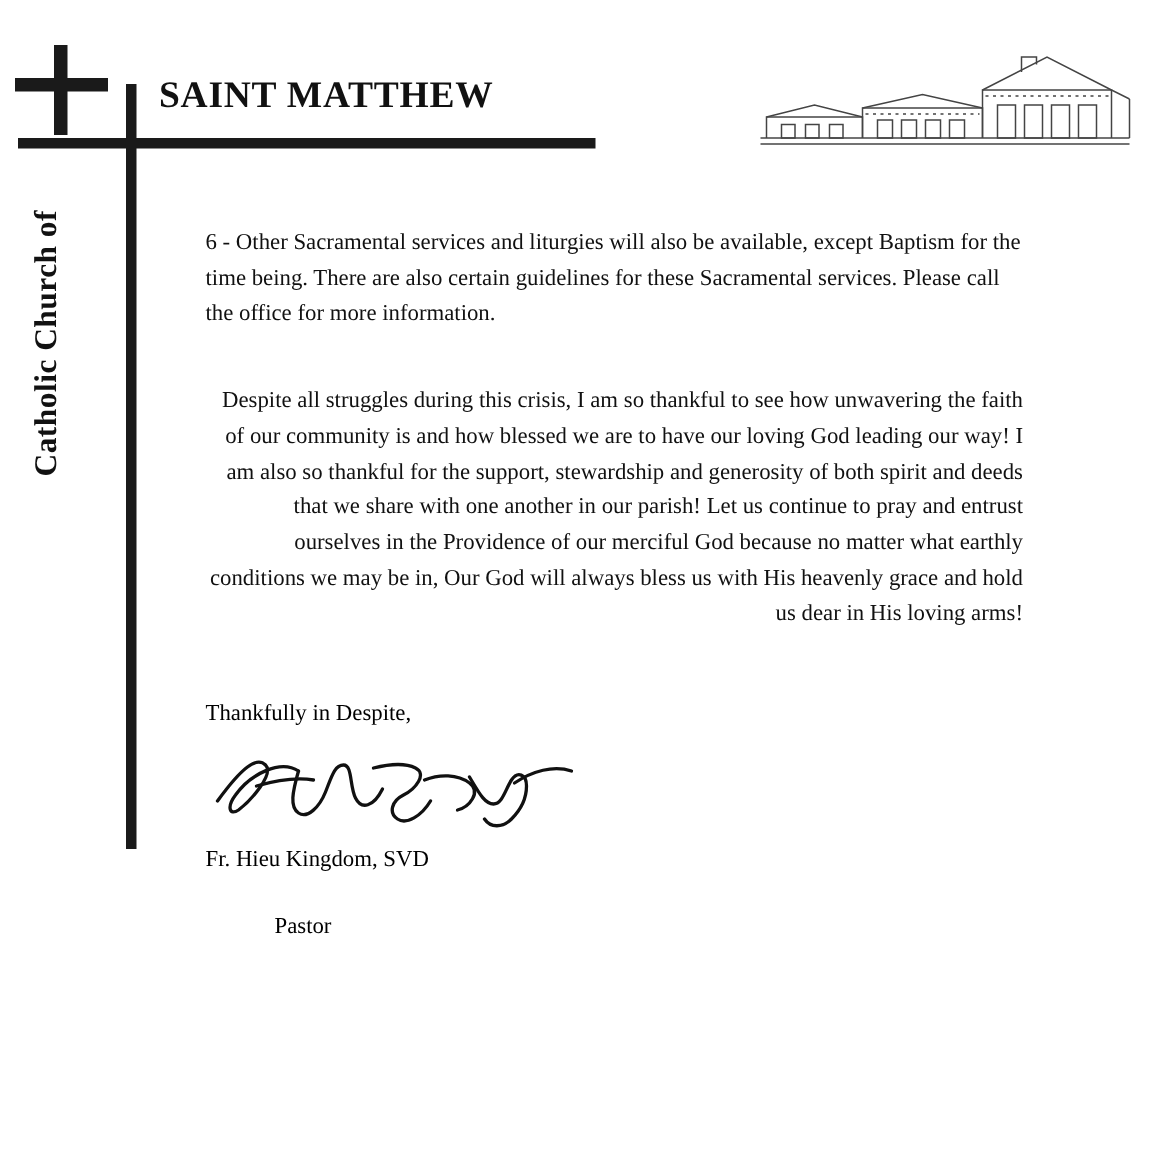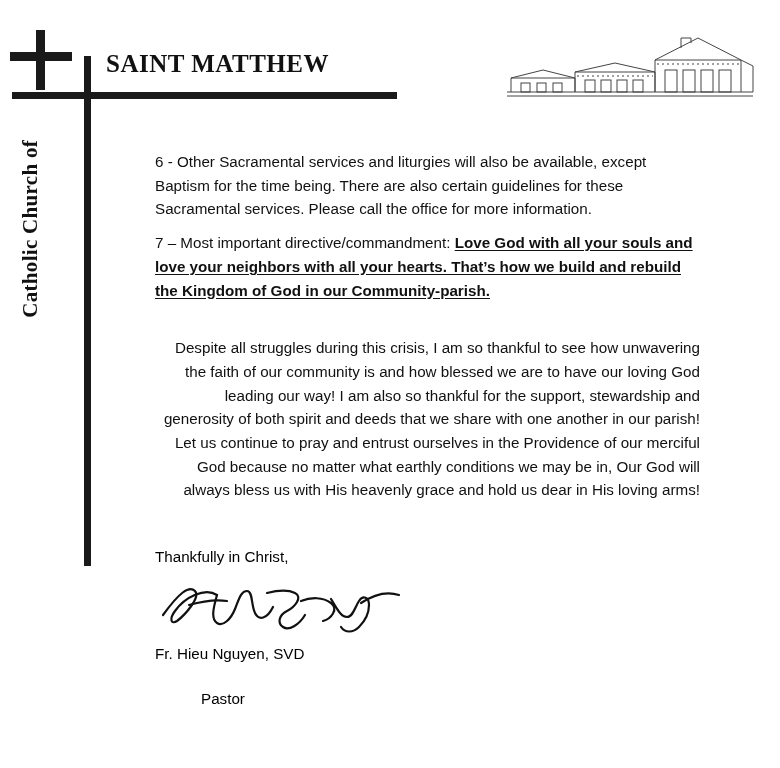--- a/index.html
+++ b/index.html
@@ -93,23 +93,24 @@
     position: absolute;
     left: 505px;
     top: 30px;
     width: 250px;
     height: 72px;
   }
 
   
   #content {
     position: absolute;
-    left: 155px;
+    left: 137px;
     top: 150px;
     width: 545px;
+    font-family: Liberation Serif, serif;
   }
   .para {
     font-size: 15.2px;
     line-height: 1.56;
     margin: 0 0 14px 0;
     color: #111111;
   }
   .para.tight { margin-bottom: 10px; }
   .para.spaced-top { margin-top: 34px; text-align: right; }
 
@@ -193,39 +194,36 @@
         <line x1="72" y1="46" x2="148" y2="46" stroke-dasharray="2 3"></line>
       </g>
     </svg>
   </div>
 </div>
 
 <div id="content">
 
   <p class="para tight">6 - Other Sacramental services and liturgies will also be available, except Baptism for the time being.  There are also certain guidelines for these Sacramental services.  Please call the office for more information.</p>
 
-  <p class="para">
-    <span>7 – Most important directive/commandment:  </span><span class="emphasis">Love God with all your souls and love your neighbors with all your hearts.  That’s how we build and rebuild the Kingdom of God in our Community-parish.</span>
-  </p>
 
   <p class="para spaced-top">Despite all struggles during this crisis, I am so thankful to see how unwavering the faith of our community is and how blessed we are to have our loving God leading our way!  I am also so thankful for the support, stewardship and generosity of both spirit and deeds that we share with one another in our parish!  Let us continue to pray and entrust ourselves in the Providence of our merciful God because no matter what earthly conditions we may be in, Our God will always bless us with His heavenly grace and hold us dear in His loving arms!</p>
 
   <div id="closing">
-    <div>Thankfully in Christ,</div>
+    <div>Thankfully in Despite,</div>
 
     <div id="signature">
       <svg width="270" height="62" viewBox="0 0 270 62" xmlns="http://www.w3.org/2000/svg">
         <g fill="none" stroke="#111" stroke-width="2.2" stroke-linecap="round" stroke-linejoin="round">
           <path d="M8 40 C24 18, 34 10, 40 16 C46 22, 30 40, 22 46 C16 50, 14 44, 20 36 C30 22, 50 12, 62 20"></path>
           <path d="M34 30 C48 26, 60 24, 72 26"></path>
           <path d="M62 20 C58 34, 56 44, 62 48 C68 52, 76 44, 80 34 C84 24, 86 16, 92 16 C98 16, 96 30, 100 38 C104 46, 112 44, 118 32"></path>
           <path d="M112 18 C120 16, 132 14, 140 18 C148 22, 140 32, 132 36 C124 40, 122 48, 128 52 C134 56, 144 50, 150 40"></path>
           <path d="M146 26 C156 22, 168 22, 176 28 C184 34, 176 44, 168 46"></path>
           <path d="M176 24 C182 34, 186 42, 192 42 C198 42, 200 32, 204 26 C208 20, 214 22, 214 30 C214 38, 210 46, 204 52 C198 58, 190 58, 186 52"></path>
           <path d="M206 28 C218 20, 232 16, 244 20"></path>
         </g>
       </svg>
     </div>
 
-    <div id="sig-name">Fr. Hieu Nguyen, SVD</div>
+    <div id="sig-name">Fr. Hieu Kingdom, SVD</div>
     <div id="sig-title">Pastor</div>
   </div>
 </div>
 
 </body></html>

